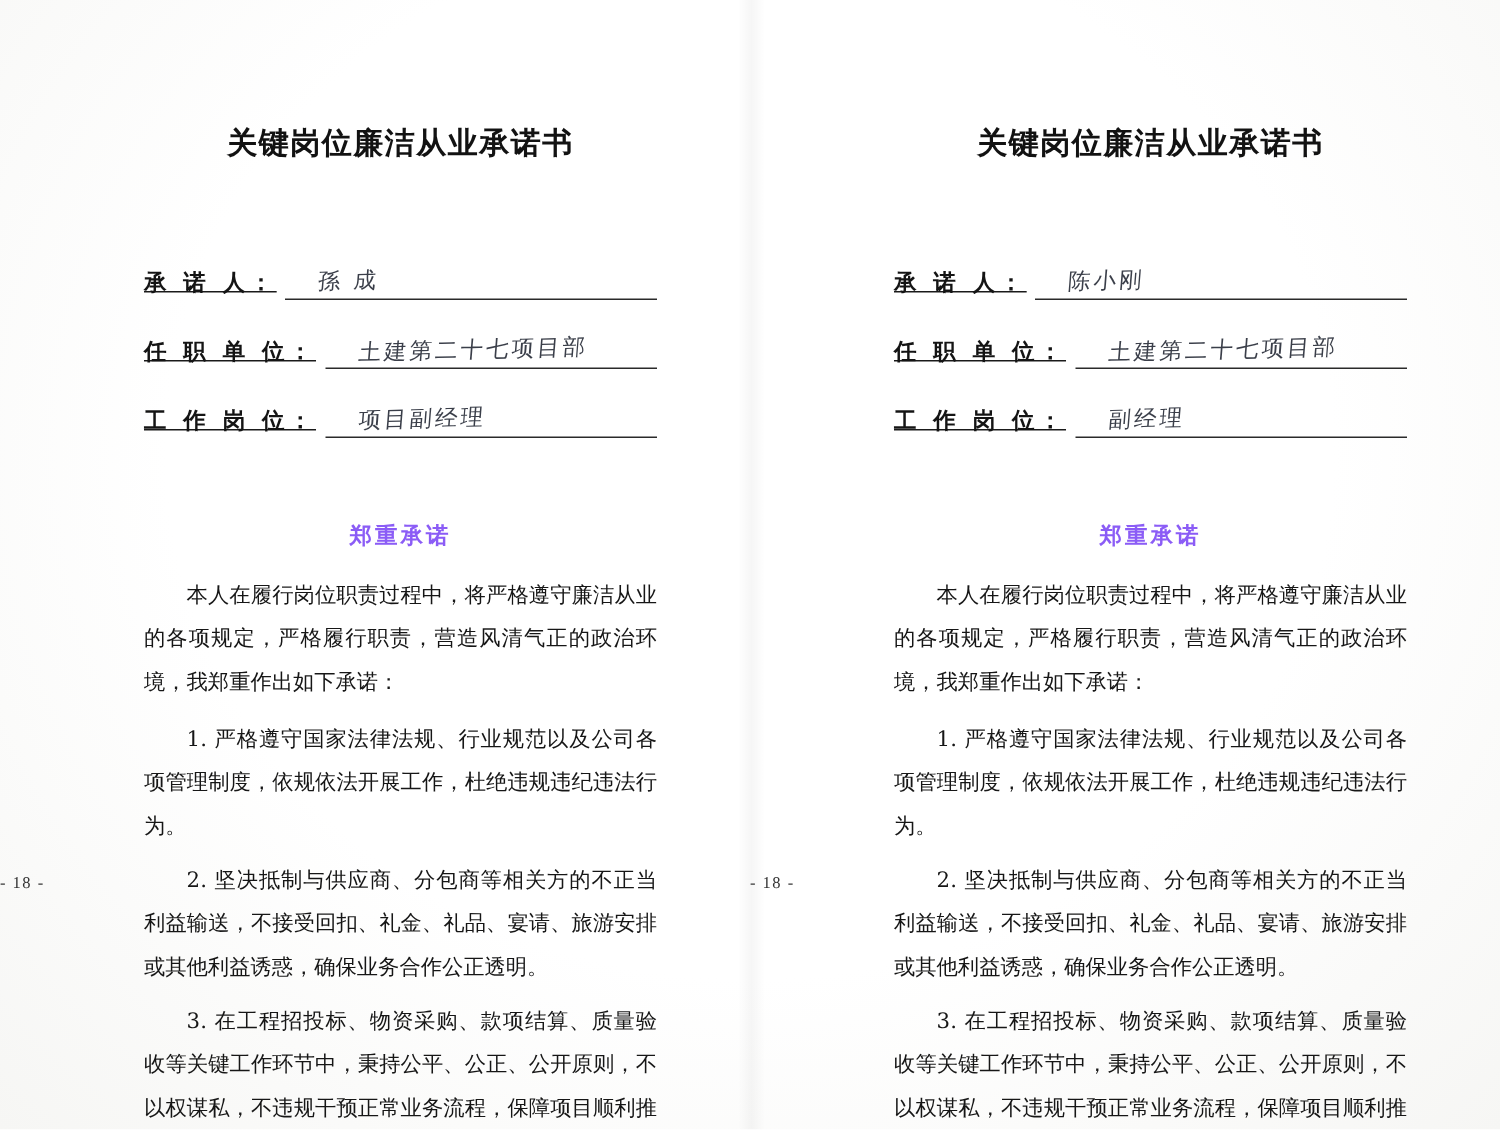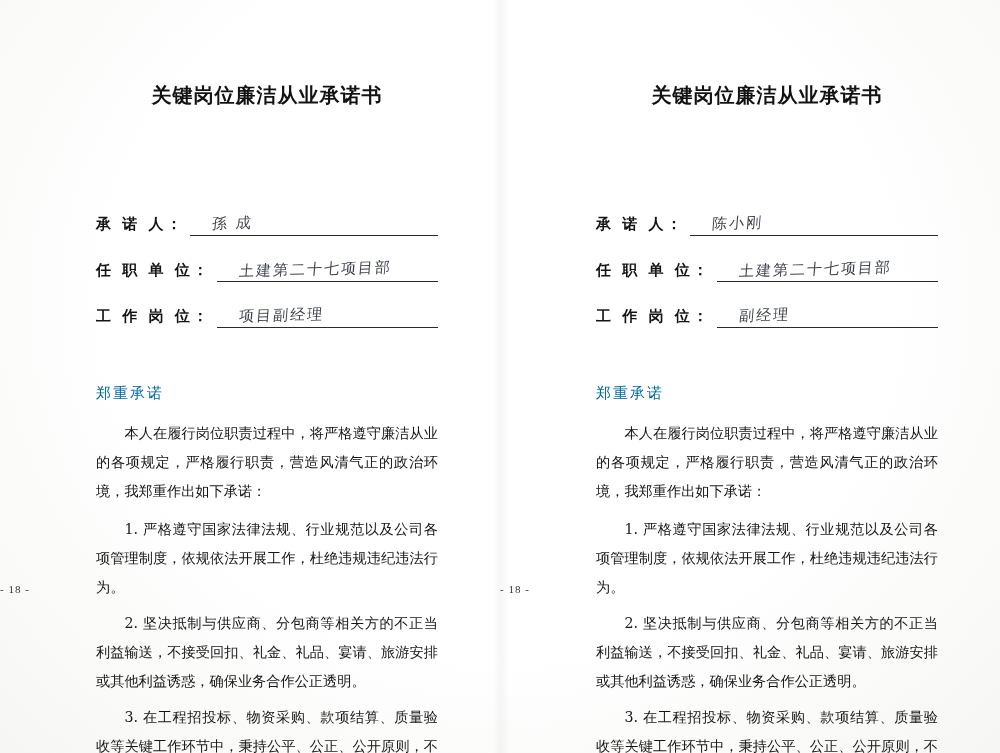--- a/index.html
+++ b/index.html
@@ -35,21 +35,22 @@
     text-align: center;
     font-family: "DejaVu Serif", "Liberation Serif", serif;
     font-weight: bold;
     font-size: 20px;
     letter-spacing: 1px;
     margin-top: 82px;
     color: #121212;
   }
 
   .fields {
-    margin-top: 100px;
+    margin-top: 64px;
+    text-decoration: underline;
   }
   .field-row {
     display: flex;
     align-items: flex-end;
     margin-bottom: 19px;
     position: relative;
   }
   .field-label {
     font-family: "DejaVu Serif", "Liberation Serif", serif;
     font-size: 15px;
@@ -72,26 +73,27 @@
     bottom: 2px;
     font-family: "DejaVu Serif", "Liberation Serif", serif;
     font-size: 15px;
     color: #1f2430;
     letter-spacing: 2px;
     transform: rotate(-1.4deg) skewX(-6deg);
     opacity: 0.88;
   }
 
   .pledge-heading {
-    font-family: "DejaVu Serif", "Liberation Serif", serif;
-    font-weight: normal;
+    text-align: center;
+    font-family: "DejaVu Serif", "Liberation Serif", serif;
+    font-weight: bold;
     font-size: 15px;
     margin-top: 56px;
     letter-spacing: 2px;
-    color: #0369a1;
+    color: #8b5cf6;
   }
 
   .body-text {
     margin-top: 16px;
     font-family: "DejaVu Serif", "Liberation Serif", serif;
     font-size: 14.2px;
     line-height: 29px;
     color: #161616;
     text-align: justify;
   }

